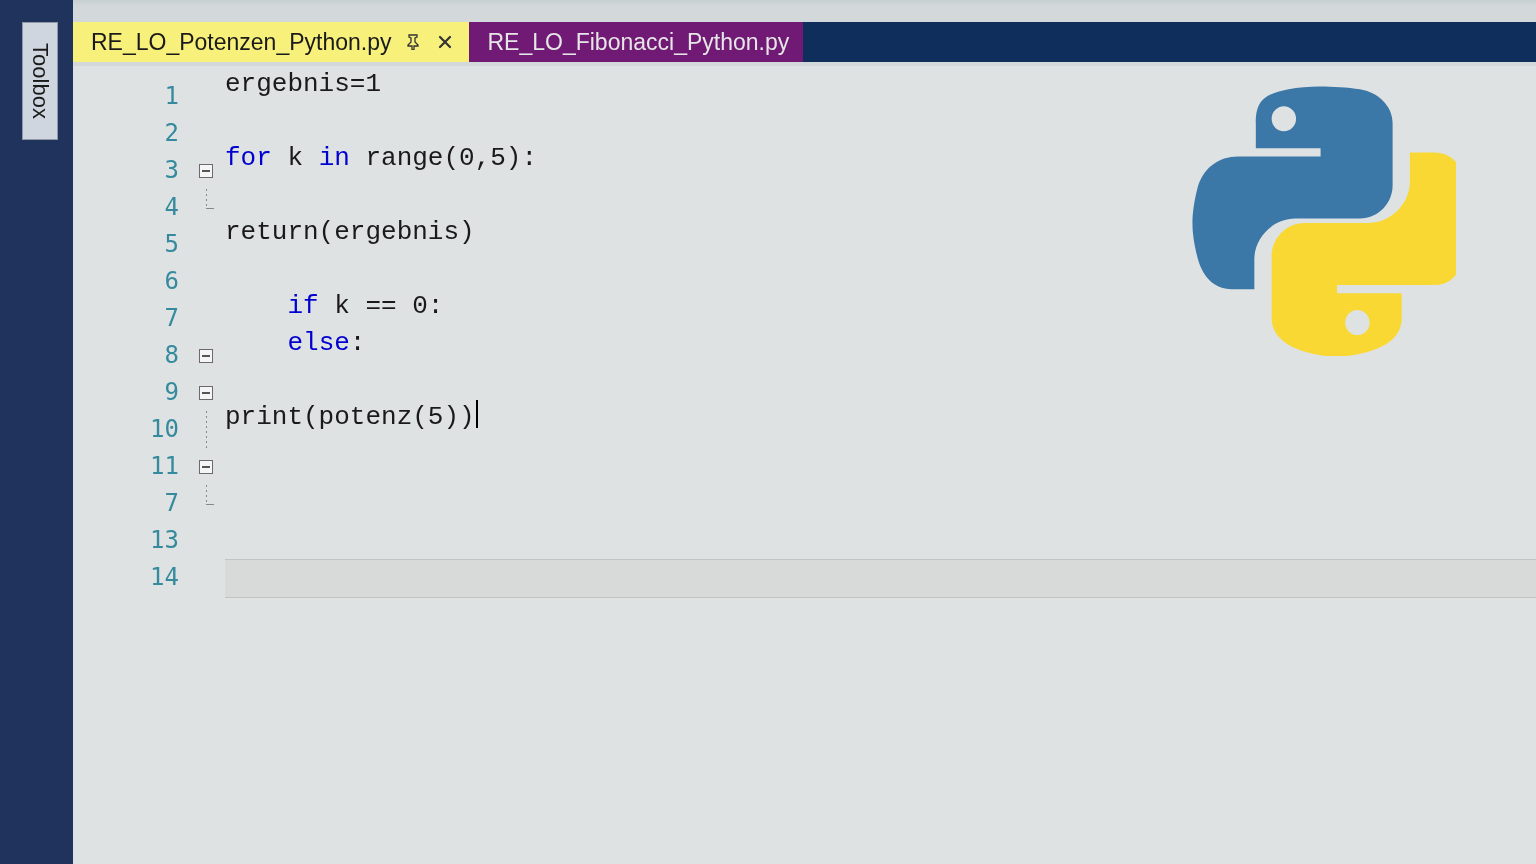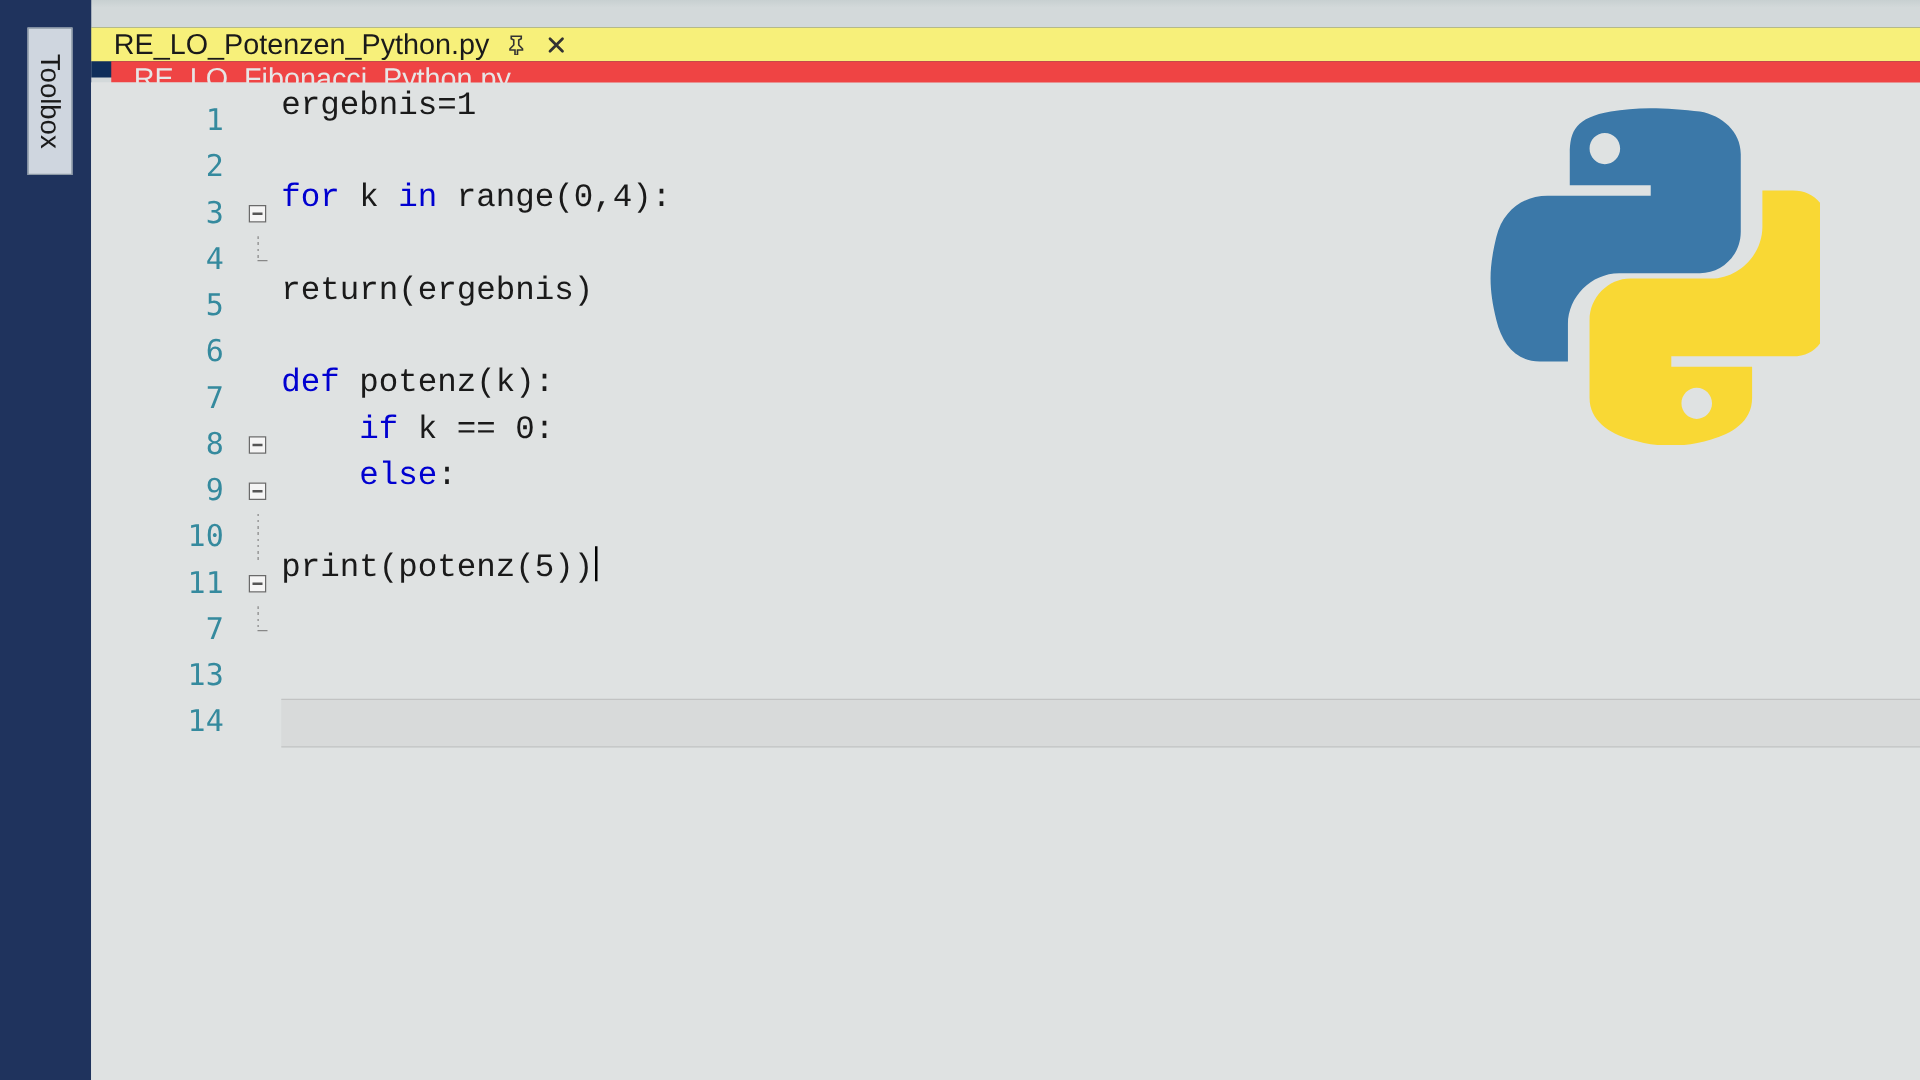--- a/index.html
+++ b/index.html
@@ -49,38 +49,36 @@
   
   .tab-bar {
     position: absolute;
     left: 73px;
     top: 22px;
     right: 0;
     height: 40px;
     display: flex;
     align-items: stretch;
     background: #0f2e5b;
-    flex-direction: column;
   }
   .tab {
     display: flex;
     align-items: center;
     padding: 0 14px 0 18px;
     font-size: 23px;
     gap: 12px;
     white-space: nowrap;
   }
   .tab.active {
     background: #f7f07a;
     color: #1a1a1a;
   }
   .tab.inactive {
-    background: #ef4444;
+    background: #701a75;
     color: #e6e6e6;
-    margin-left: 16px;
   }
   .tab .icon-slot {
     width: 20px;
     height: 20px;
     display: flex;
     align-items: center;
     justify-content: center;
     font-size: 18px;
     color: #3a3a3a;
   }
@@ -280,25 +278,24 @@
         <div class="fold">
           <div class="fold-guide-end"></div>
         </div>
         <div class="fold"></div>
         <div class="fold"></div>
       </div>
     <div class="code-col" id="codecol">
 
     <div class="code-line"><span class="txt">ergebnis=1</span></div>
         <div class="code-line"></div>
-        <div class="code-line"><span class="kw">for</span><span class="txt"> k </span><span class="kw">in</span><span class="txt"> range(0,4):</span></div>
+        <div class="code-line"><span class="kw">for</span><span class="txt"> k </span><span class="kw">in</span><span class="txt"> range(0,5):</span></div>
         <div class="code-line"></div>
         <div class="code-line"><span class="txt">return(ergebnis)</span></div>
         <div class="code-line"></div>
-        <div class="code-line"><span class="kw">def</span><span class="txt"> potenz(k):</span></div>
         <div class="code-line"><span class="txt">    </span><span class="kw">if</span><span class="txt"> k == 0:</span></div>
         <div class="code-line"><span class="txt">    </span><span class="kw">else</span><span class="txt">:</span></div>
         <div class="code-line"></div>
         <div class="code-line"><span class="txt">print(potenz(5))</span><span class="caret"></span></div>
         <div class="current-line-bg" style="top: 493px;"></div>
       </div>
 
     <div class="python-logo">
       <svg viewBox="0 0 256 255" width="270" height="270">
         <path fill="#3b78a8" d="M126.9 0c-10.6.05-20.7.96-29.6 2.53C71 7.17 66.2 16.9 66.2 34.8v23.7h61.4v7.9H49.3c-18 0-33.8 10.8-38.8 31.4-5.7 23.6-6 38.3 0 62.9 4.4 18.3 15 31.4 33 31.4h21.3v-28.3c0-20.5 17.7-38.6 38.8-38.6h61.3c17.3 0 31-14.2 31-31.5V34.8c0-16.8-14.2-29.4-31-32.2C153.4.9 137.5-.05 126.9 0zM92.8 18.8c6.4 0 11.6 5.3 11.6 11.8S99.2 42.5 92.8 42.5c-6.4 0-11.6-5.3-11.6-11.9 0-6.5 5.2-11.8 11.6-11.8z"></path>

